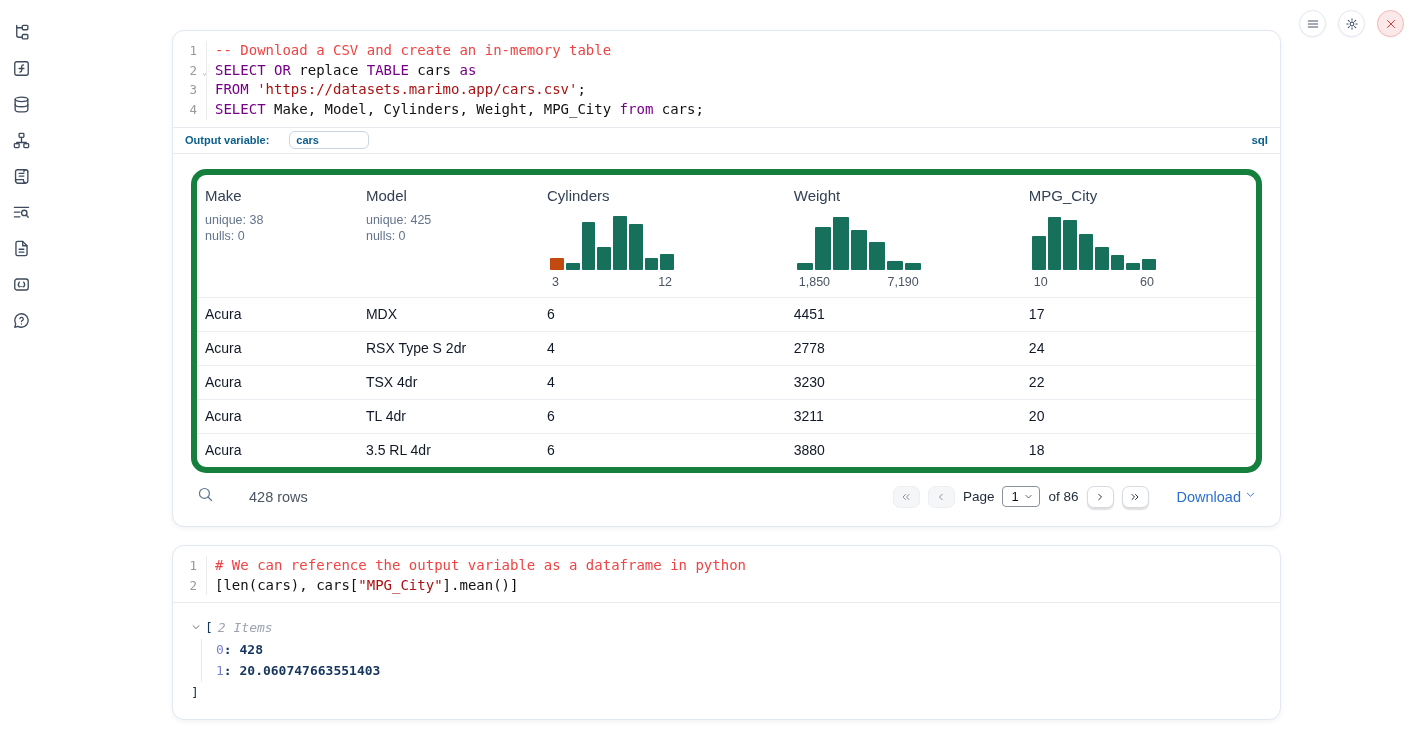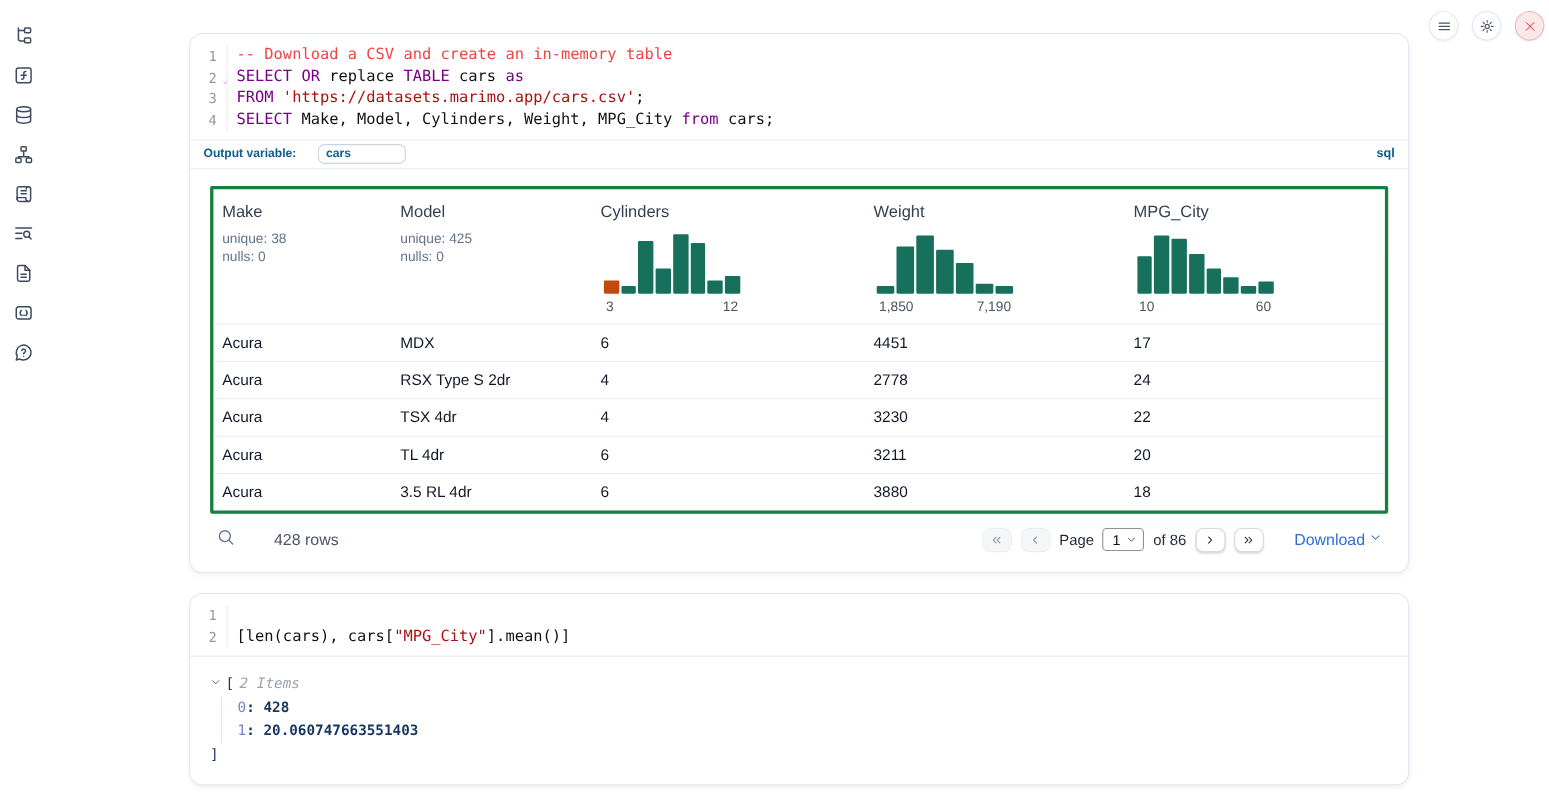--- a/index.html
+++ b/index.html
@@ -30,21 +30,21 @@
   .tok-com { color:#ef4444; } .tok-kw { color:#770088; } .tok-str { color:#aa1111; } .tok-pl { color:#111; }
 
   .ov-bar { border-top:1px solid #e7ebef; height:26px; display:flex; align-items:center; padding:0 12px; gap:20px; }
   .ov-label { font-size:11px; font-weight:700; color:#0b5e8d; }
   .ov-input { width:80px; height:18px; border:1px solid #cbd5e1; border-radius:6px; padding:0 6px; font:700 11px "Liberation Sans", sans-serif; color:#0b5e8d; background:#fff; outline:none; }
   .lang-badge { margin-left:auto; font-size:11.5px; font-weight:700; color:#0b5e8d; }
 
   .cell-output { border-top:1px solid #e7ebef; padding:15px 18px 12px; }
 
   
-  .tbl { border:3px solid #15803d; border-radius:2px; overflow:hidden; }
+  .tbl { border:6px solid #15803d; border-radius:15px; overflow:hidden; }
   .thead, .trow { display:grid; grid-template-columns:15.2% 17.1% 23.3% 22.2% 1fr; }
   .th { padding:12px 8px 8px; }
   .col-label { font-size:15px; color:#334155; }
   .col-stat { margin-top:9px; font-size:12.5px; color:#64748b; }
   .col-stat + .col-stat { margin-top:2px; }
   .hist { margin-top:10px; margin-left:3px; width:124px; }
   .hist-bars { display:flex; align-items:flex-end; gap:2px; height:56px; }
   .bar { flex:1; background:#16705c; border-radius:1px; min-height:4px; }
   .hist-axis { display:flex; justify-content:space-between; font-size:12.5px; color:#4b5563; margin-top:5px; padding:0 2px; }
   .trow { border-top:1px solid #e9edf1; }
@@ -346,20 +346,21 @@
           </div>
         </div>
       </div>
     </div>
   </section>
 
   <section class="cell">
     <div class="editor">
         <div class="code-line">
           <span class="gutter">1</span>
+          <span class="code-text"><span class="tok-com"># We can reference the output variable as a dataframe in python</span></span>
         </div>
         <div class="code-line">
           <span class="gutter">2</span>
           <span class="code-text"><span class="tok-pl">[len(cars), cars[</span><span class="tok-str">"MPG_City"</span><span class="tok-pl">].mean()]</span></span>
         </div>
       </div>
     <div class="tree">
       <div class="tree-head">
         <span class="tree-toggle">
           <svg viewBox="0 0 24 24">

